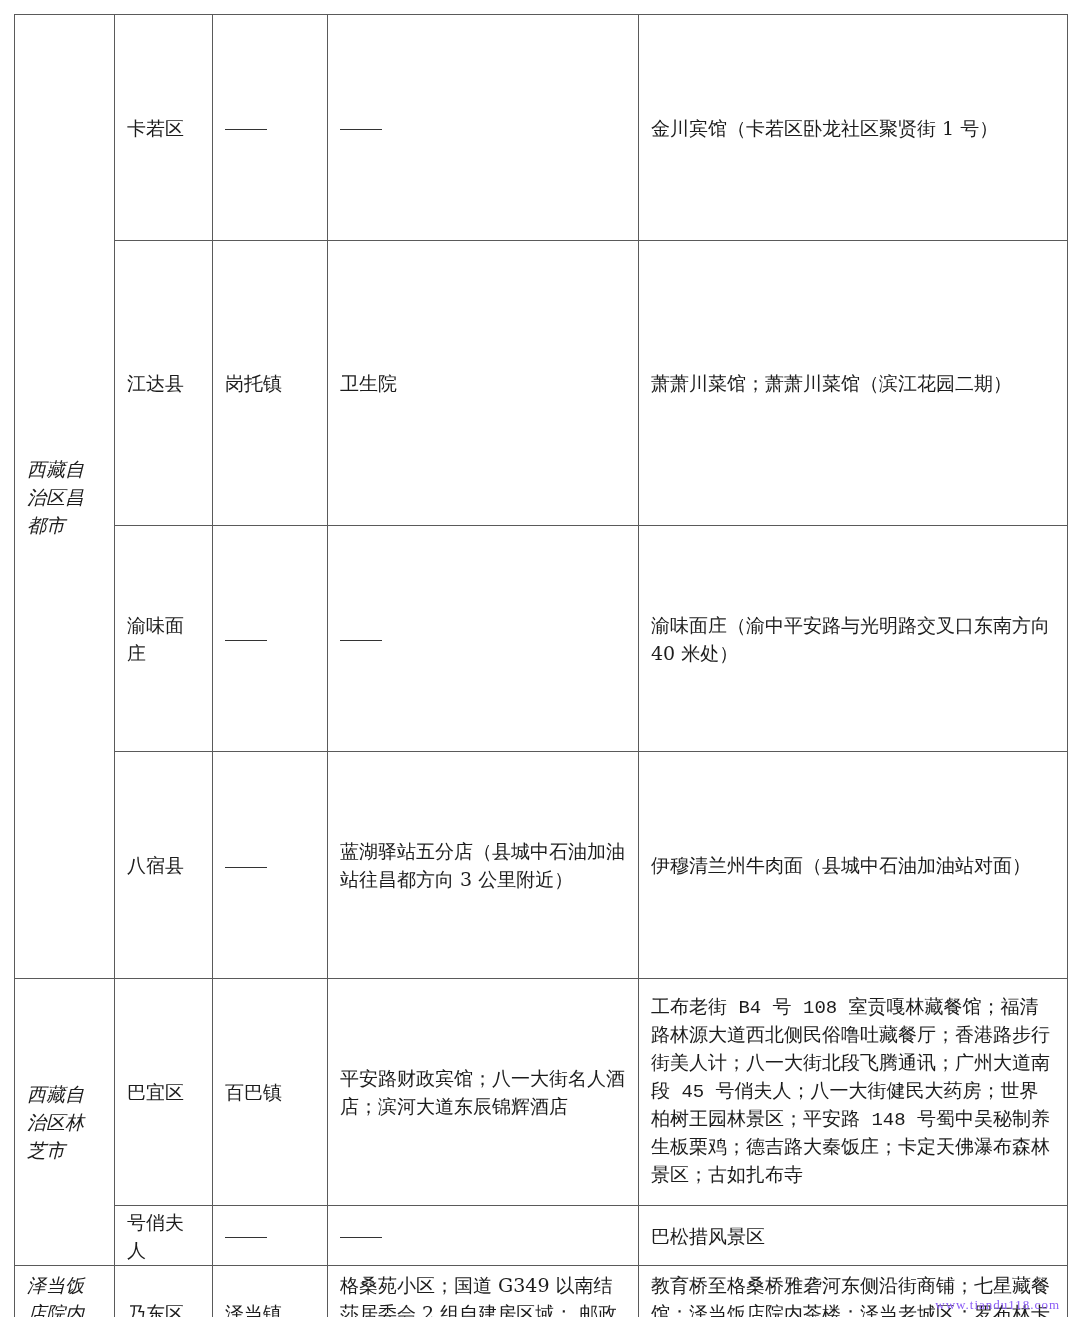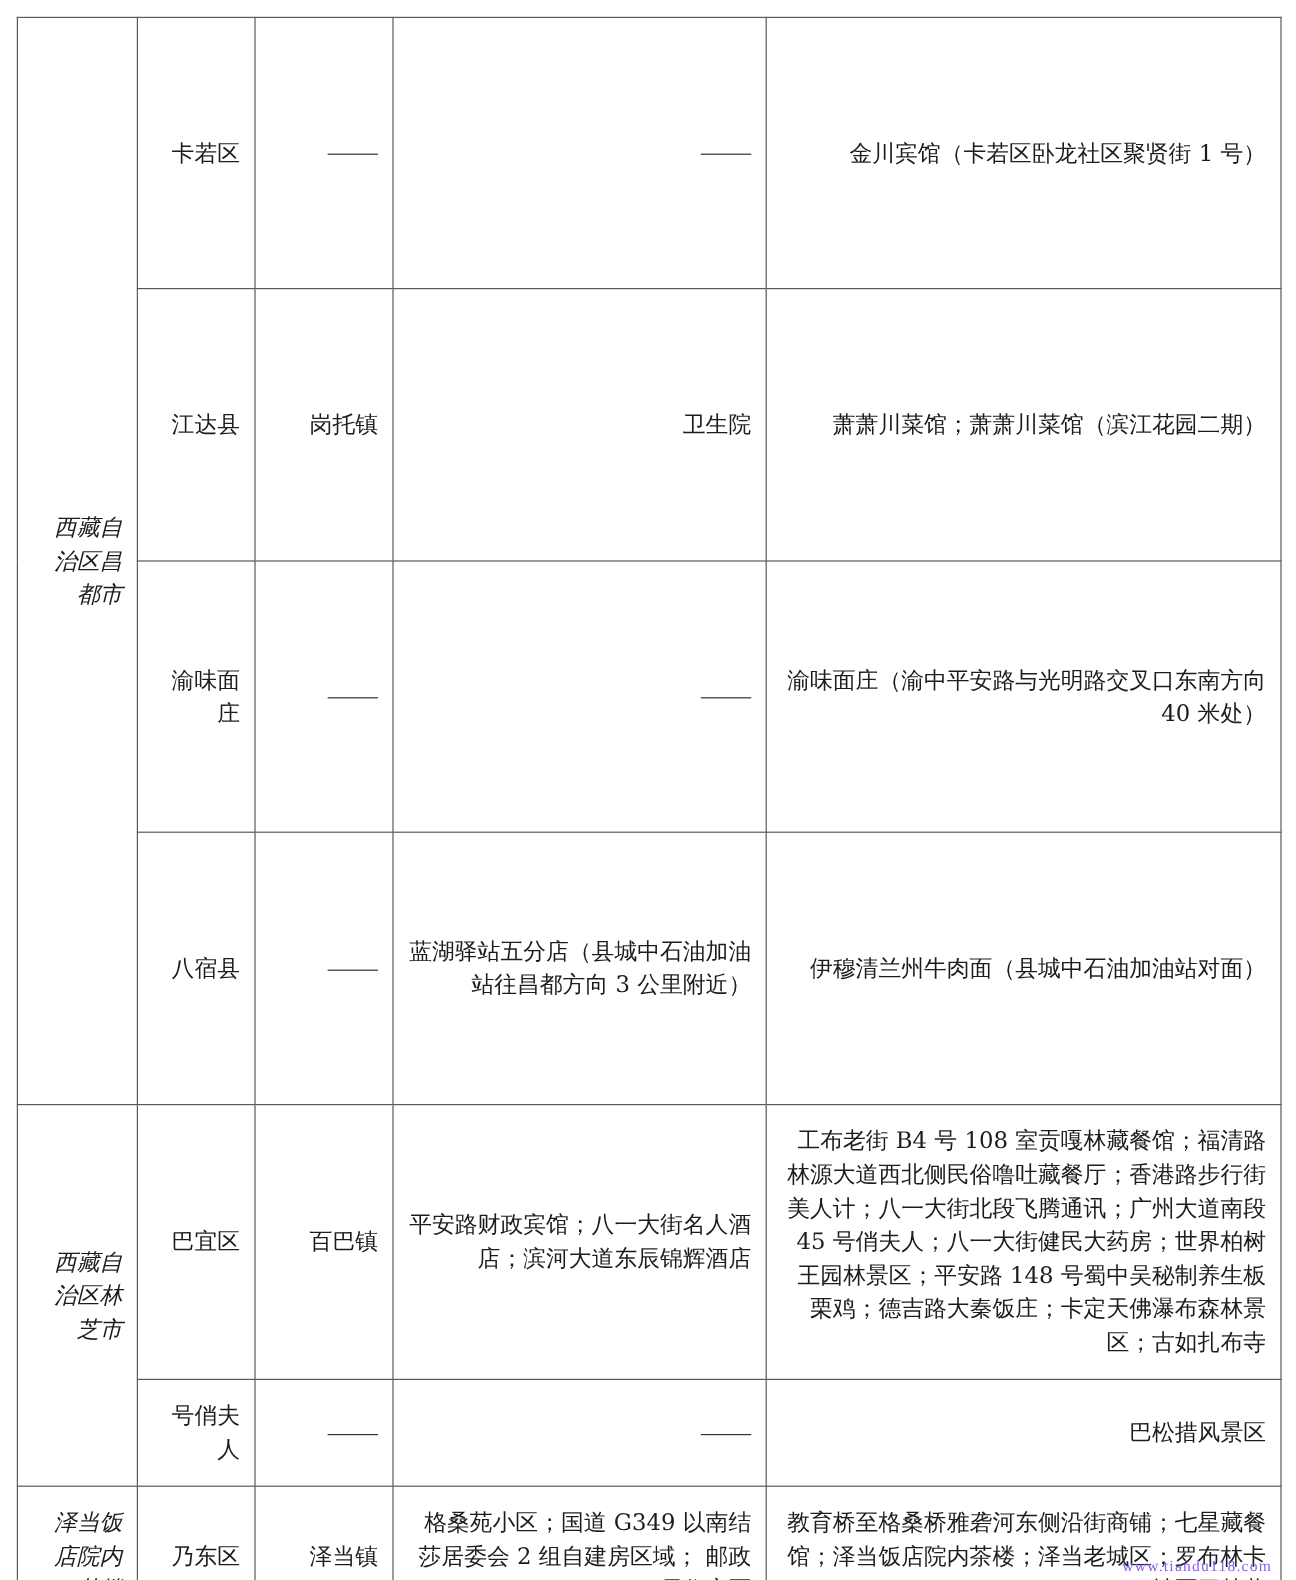--- a/index.html
+++ b/index.html
@@ -18,30 +18,30 @@
     table.doc-table {
       position: absolute;
       left: 14px;
       top: 14px;
       border-collapse: collapse;
       table-layout: fixed;
       width: 1053px;
     }
     table.doc-table td {
       border: 1.5px solid #5a5a5a;
-      text-align: right;
+      text-align: left;
       vertical-align: middle;
       font-size: 19px;
       line-height: 28px;
-      padding: 16px 12px;
+      padding: 0 12px;
       word-break: break-all;
     }
     td.city { padding: 0 14px; font-style: italic; }
     td.county { padding: 0 16px; }
-    td.dense { line-height: 30px; padding: 0 8px; }
+    td.dense { line-height: 30px; padding: 0 8px; font-family: Liberation Mono, monospace; }
     .dash {
       display: inline-block;
       width: 42px;
       height: 0;
       border-top: 1.5px solid #333;
       vertical-align: middle;
     }
     .watermark {
       position: absolute;
       right: 20px;
@@ -66,21 +66,21 @@
   </colgroup>
   <tbody>
 
     <tr style="height:226px">
       <td class="city" rowspan="4">西藏自治区昌都市</td>
       <td class="county">卡若区</td>
       <td><span class="dash"></span></td>
       <td><span class="dash"></span></td>
       <td>金川宾馆（卡若区卧龙社区聚贤街 1 号）</td>
     </tr>
-    <tr style="height:227px">
+    <tr style="height:285px">
       <td class="county">江达县</td>
       <td>岗托镇</td>
       <td>卫生院</td>
       <td>萧萧川菜馆；萧萧川菜馆（滨江花园二期）</td>
     </tr>
     <tr style="height:226px">
       <td class="county">渝味面庄</td>
       <td><span class="dash"></span></td>
       <td><span class="dash"></span></td>
       <td>渝味面庄（渝中平安路与光明路交叉口东南方向 40 米处）</td>

